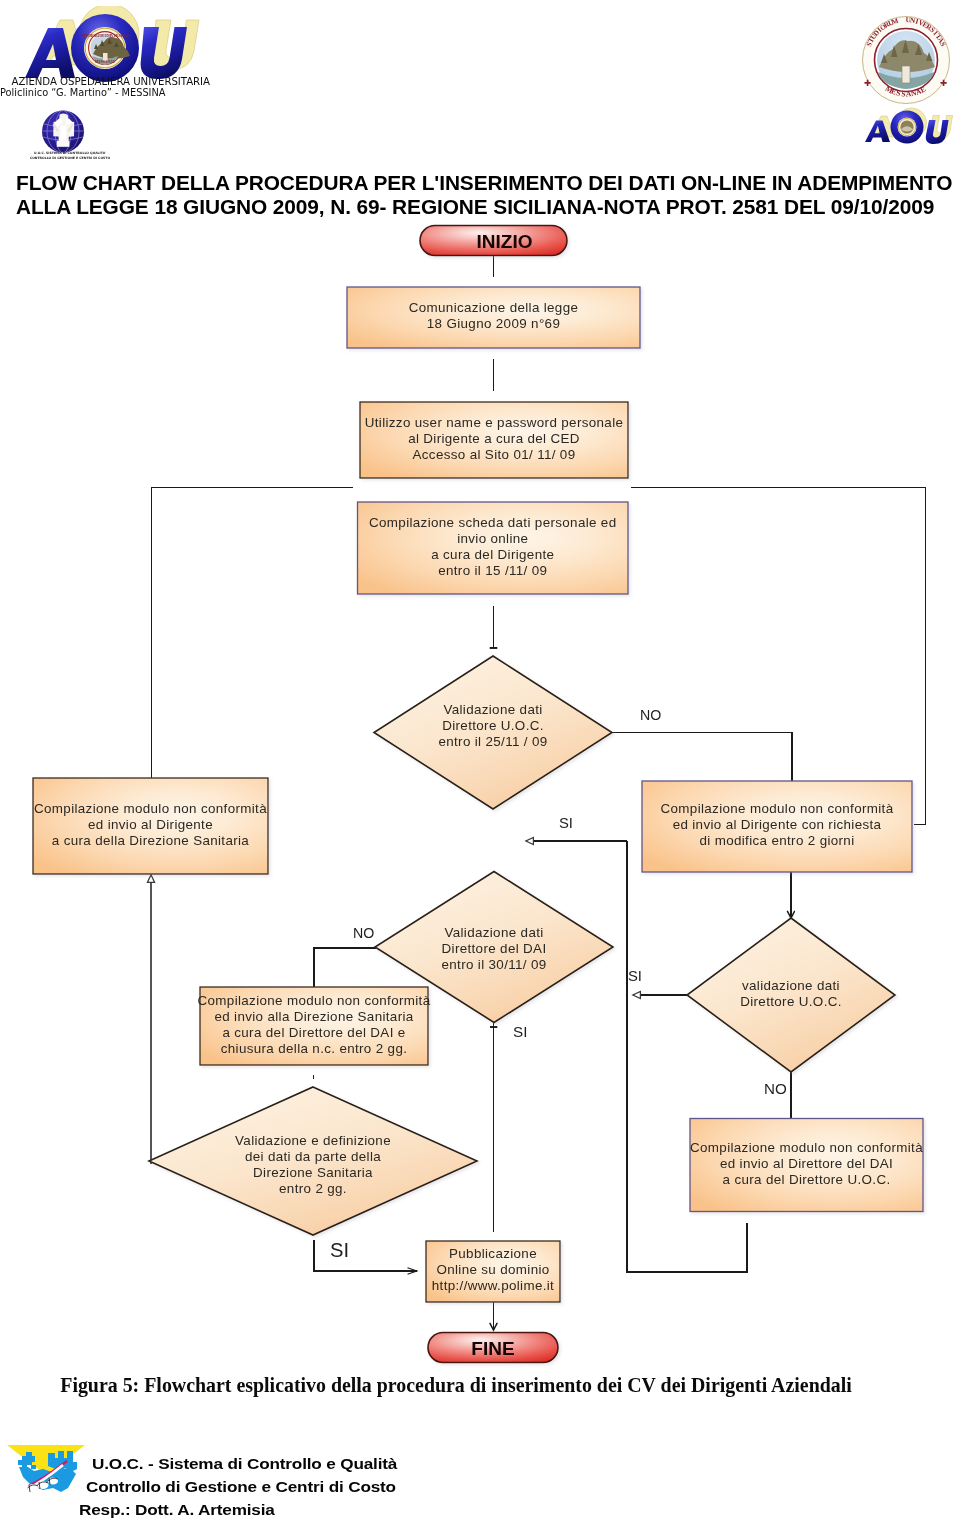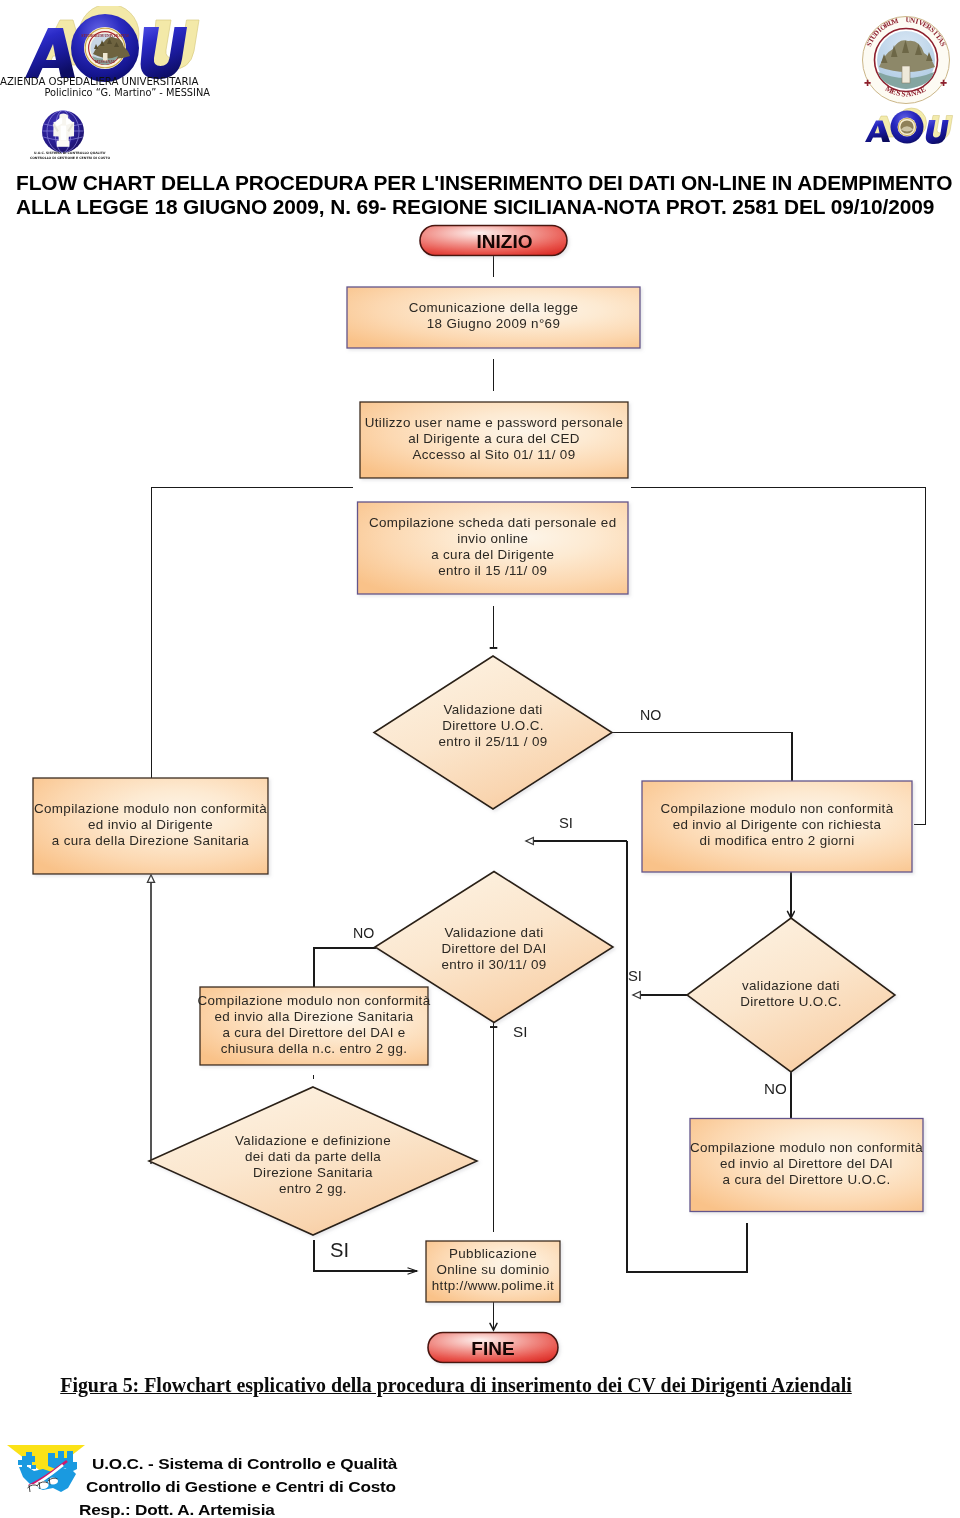--- a/index.html
+++ b/index.html
@@ -1,32 +1,32 @@
 <!DOCTYPE html>
 <html><head>
 <meta charset="utf-8">
 <style>
   html,body{margin:0;padding:0;background:#fff;}
   body{width:960px;height:1518px;font-family:"Liberation Sans",sans-serif;position:relative;overflow:hidden;}
   #stage{position:absolute;left:0;top:0;width:960px;height:1518px;background:#fff;}
   .abs{position:absolute;}
   
   #logo-aou{left:4px;top:6px;width:200px;height:80px;}
-  #aou-caption1{left:0px;top:76px;width:210px;text-align:left;font-size:10.2px;letter-spacing:-0.05px;color:#101010;white-space:nowrap;font-family:"DejaVu Sans",sans-serif;}
-  #aou-caption2{left:0px;top:87px;width:210px;text-align:right;font-size:9.8px;color:#101010;white-space:nowrap;font-family:"DejaVu Sans",sans-serif;}
+  #aou-caption1{left:0px;top:76px;width:210px;text-align:right;font-size:10.2px;letter-spacing:-0.05px;color:#101010;white-space:nowrap;font-family:"DejaVu Sans",sans-serif;}
+  #aou-caption2{left:0px;top:87px;width:210px;text-align:left;font-size:9.8px;color:#101010;white-space:nowrap;font-family:"DejaVu Sans",sans-serif;}
   #logo-globe{left:42px;top:108px;width:52px;height:46px;}
   #globe-cap{left:24px;top:151px;width:92px;text-align:center;font-size:3.15px;color:#2a2a2a;line-height:4.6px;font-family:"DejaVu Sans",sans-serif;font-weight:bold;white-space:nowrap;}
   #logo-unime{left:850px;top:2px;width:106px;height:150px;}
   
   #title{left:16px;top:170.5px;width:1200px;font-size:20.3px;font-weight:bold;line-height:24px;color:#000;letter-spacing:-0.1px;transform-origin:0 0;white-space:nowrap;}
   #title>div{transform-origin:0 0;transform:scaleX(1.029);}
   
   #chart{left:0;top:218px;width:960px;height:1155px;}
   
-  #caption{left:0;top:1374px;width:912px;text-align:center;font-family:"Liberation Serif",serif;font-size:19.9px;font-weight:bold;color:#0b0b0b;white-space:nowrap;text-decoration:underline;}
+  #caption{left:0;top:1374px;width:912px;text-align:center;font-family:"Liberation Serif",serif;font-size:19.9px;font-weight:bold;color:#0b0b0b;white-space:nowrap;}
   
   #footer-logo{left:1px;top:1442px;width:90px;height:62px;}
   #footer-text{left:92px;top:1444px;font-size:15.2px;font-weight:bold;line-height:23px;color:#060606;white-space:nowrap;letter-spacing:-0.15px;margin-top:8px;}
   #footer-text>div{transform-origin:0 0;transform:scaleX(1.13);}
   .fl2{margin-left:-6px;}
   .fl3{margin-left:-13px;}
 </style>
 </head>
 <body>
 

